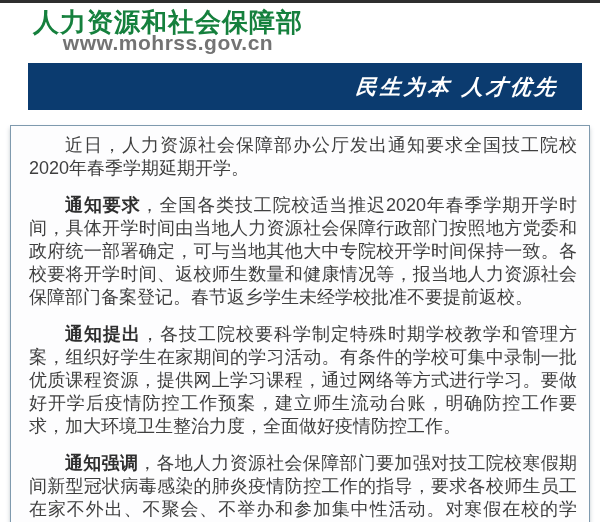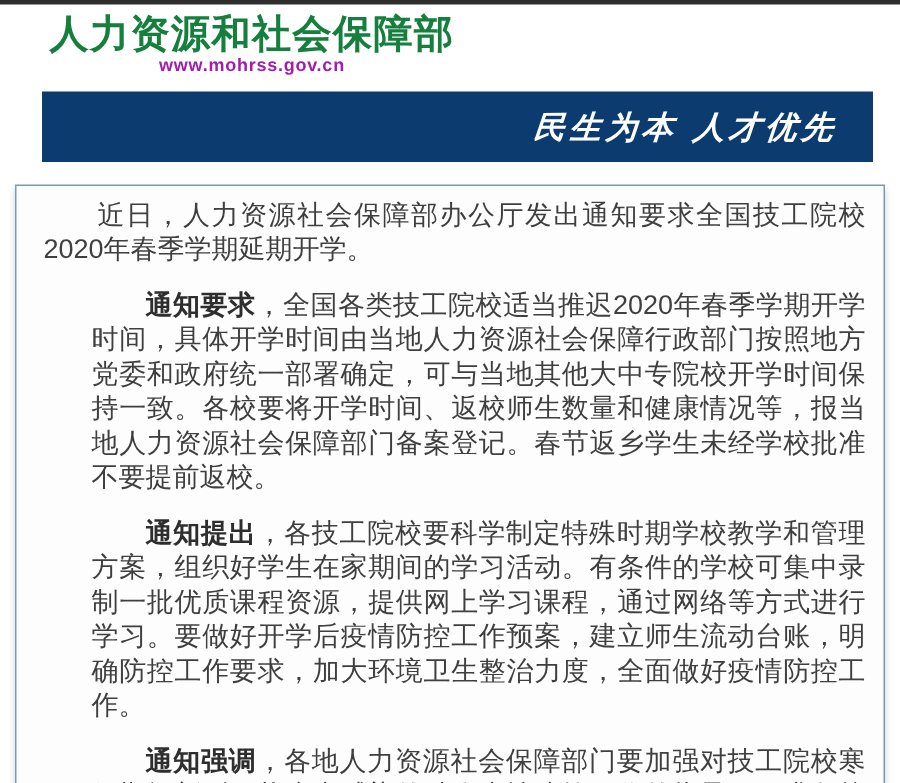--- a/index.html
+++ b/index.html
@@ -20,24 +20,24 @@
     text-align:center;
   }
   .site-name {
     font-size:26px;
     font-weight:bold;
     line-height:24px;
     color:#15803d;
     letter-spacing:1px;
   }
   .site-url {
-    font-size:12px;
+    font-size:21px;
     font-weight:bold;
     line-height:16px;
-    color:#a21caf;
+    color:#737373;
     letter-spacing:0.5px;
     margin-top:1px;
   }
   .banner {
     margin:9px 0 0 28px;
     width:554px; height:47px;
     background:#0b3b6f;
     text-align:right;
     box-sizing:border-box;
   }
@@ -64,21 +64,21 @@
     box-shadow:0 3px 4px rgba(125,140,150,0.45);
   }
   .article-box p {
     margin:0;
     text-indent:2em;
     font-size:18px;
     line-height:23px;
     color:#3f3f3f;
     text-align:justify;
   }
-  .article-box p + p { margin-top:14px;margin-left:32px; }
+  .article-box p + p { margin-top:14px; }
   .lead { color:#2e2e2e; font-weight:bold; }
   .watermark {
     position:absolute;
     left:218px; bottom:-4px;
     display:flex;
     align-items:center;
     gap:5px;
     color:rgba(150,160,170,0.55);
     font-size:15px;
     letter-spacing:2px;

